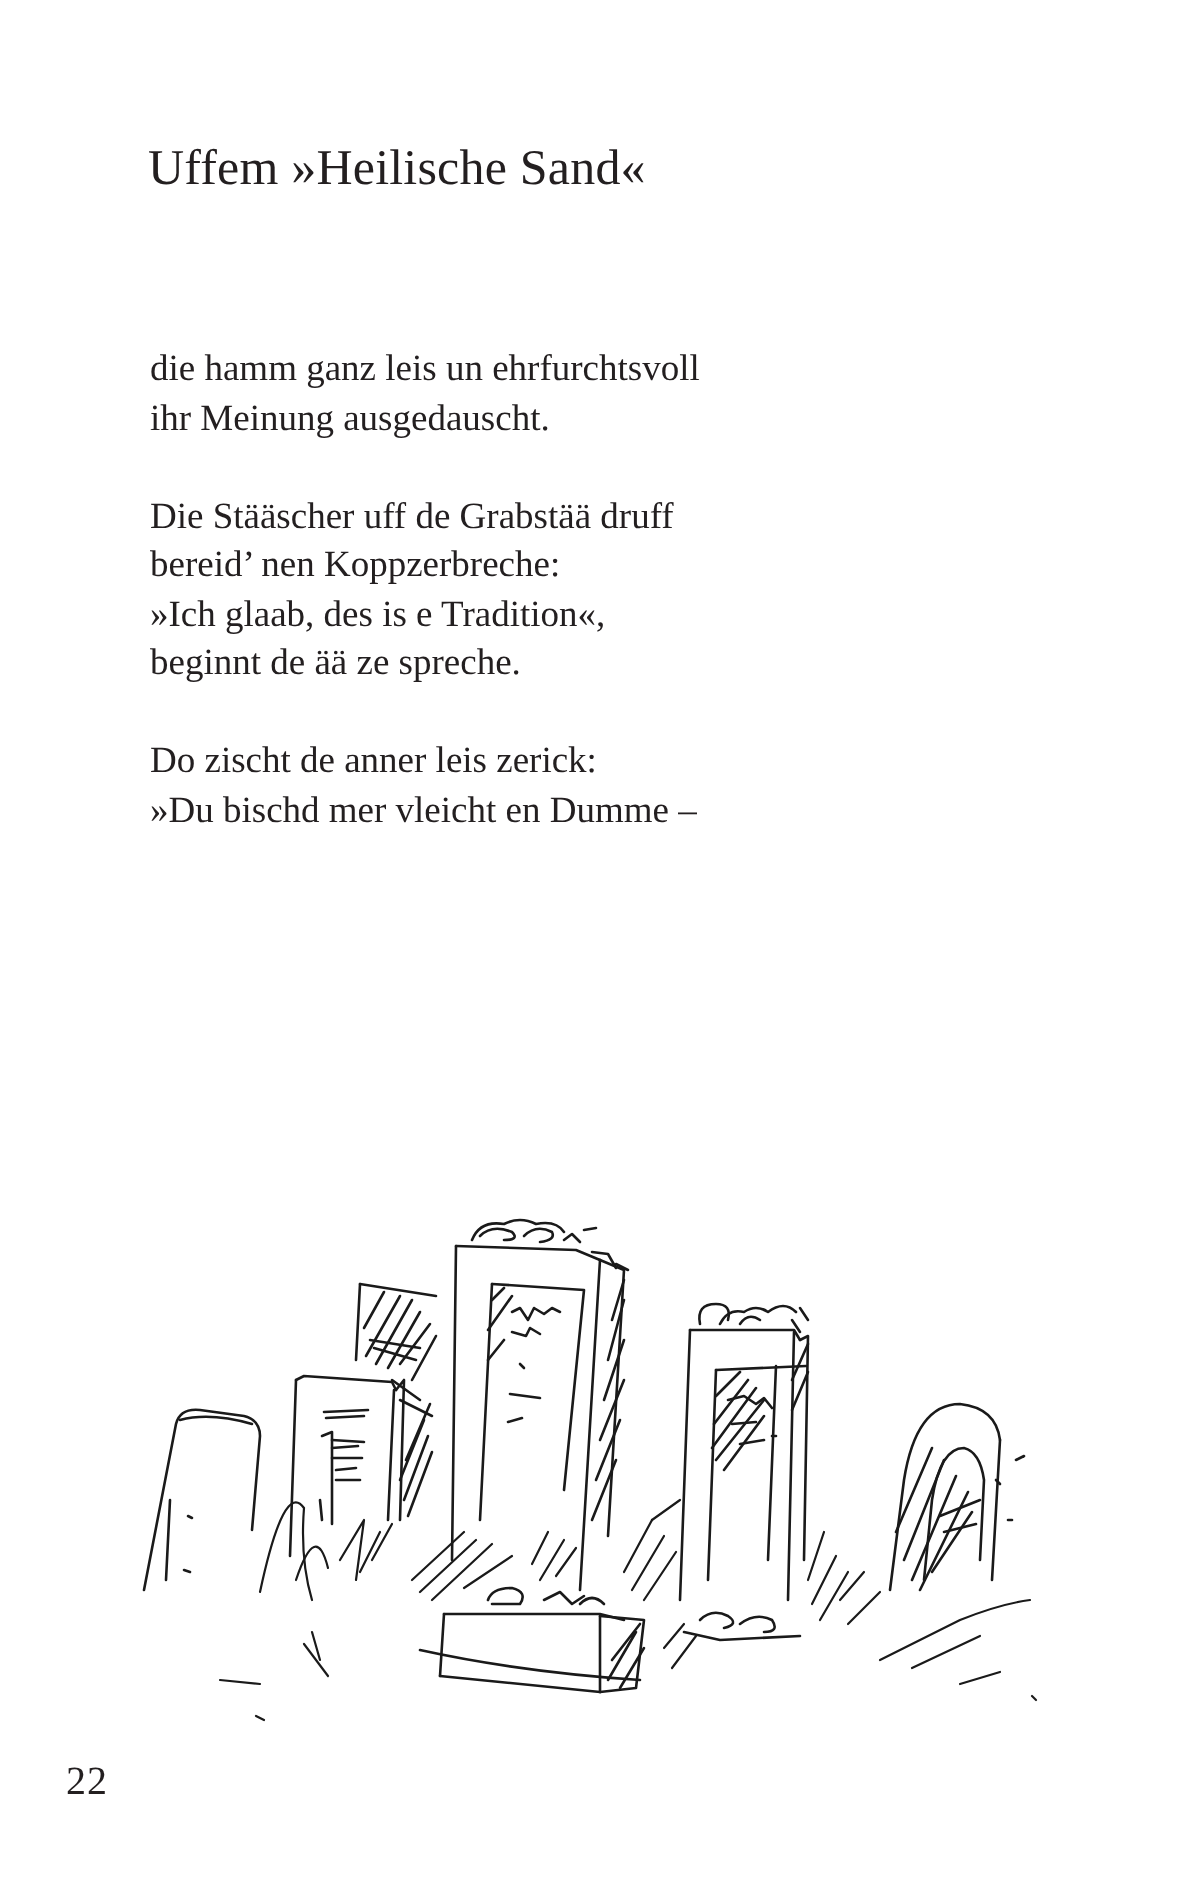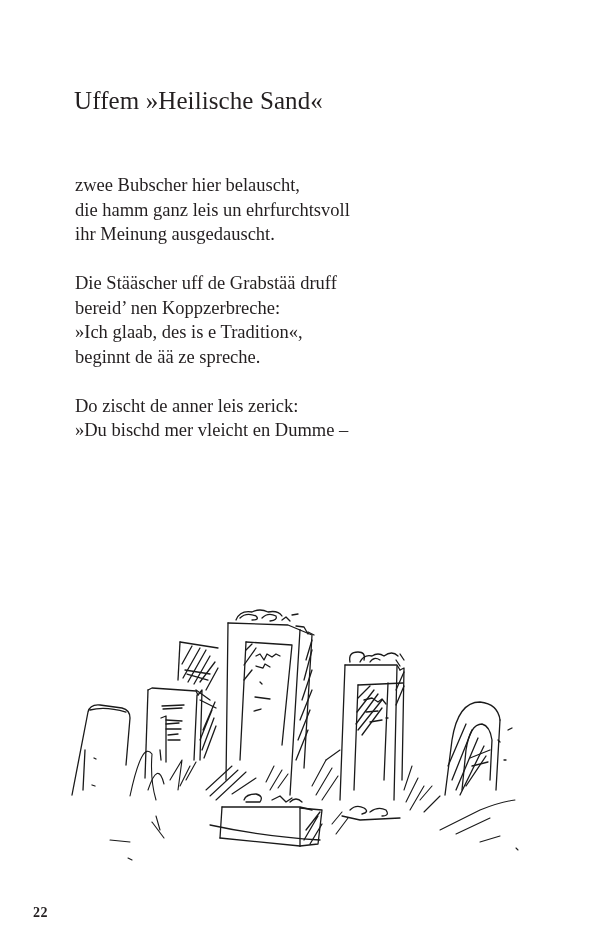--- a/index.html
+++ b/index.html
@@ -11,21 +11,21 @@
       width: 600px;
       height: 950px;
       position: relative;
       overflow: hidden;
       font-family: "Liberation Serif", "DejaVu Serif", serif;
       color: #231f20;
     }
     .page-title {
       position: absolute;
       left: 74px;
-      top: 86px;
+      top: 70px;
       font-size: 25px;
       line-height: 30px;
       letter-spacing: 0.1px;
       white-space: nowrap;
       margin: 0;
       font-weight: normal;
     }
     .poem {
       position: absolute;
       left: 75px;
@@ -50,35 +50,33 @@
       height: 275px;
     }
     .illustration svg {
       width: 100%;
       height: 100%;
       display: block;
     }
     .page-number {
       position: absolute;
       left: 33px;
-      top: 904px;
-      font-size: 14px;
+      top: 882px;
+      font-size: 20px;
       line-height: 18px;
       letter-spacing: 0.5px;
-      font-weight: bold;
     }
   </style>
 </head>
 <body>
 
 <h1 class="page-title">Uffem »Heilische Sand«</h1>
 
 <div class="poem">
   <div class="stanza">
-    <span class="line">zwee Bubscher hier belauscht,</span>
     <span class="line">die hamm ganz leis un ehrfurchtsvoll</span>
     <span class="line">ihr Meinung ausgedauscht.</span>
   </div>
   <div class="stanza">
     <span class="line">Die Stääscher uff de Grabstää druff</span>
     <span class="line">bereid’ nen Koppzerbreche:</span>
     <span class="line">»Ich glaab, des is e Tradition«,</span>
     <span class="line">beginnt de ää ze spreche.</span>
   </div>
   <div class="stanza">

